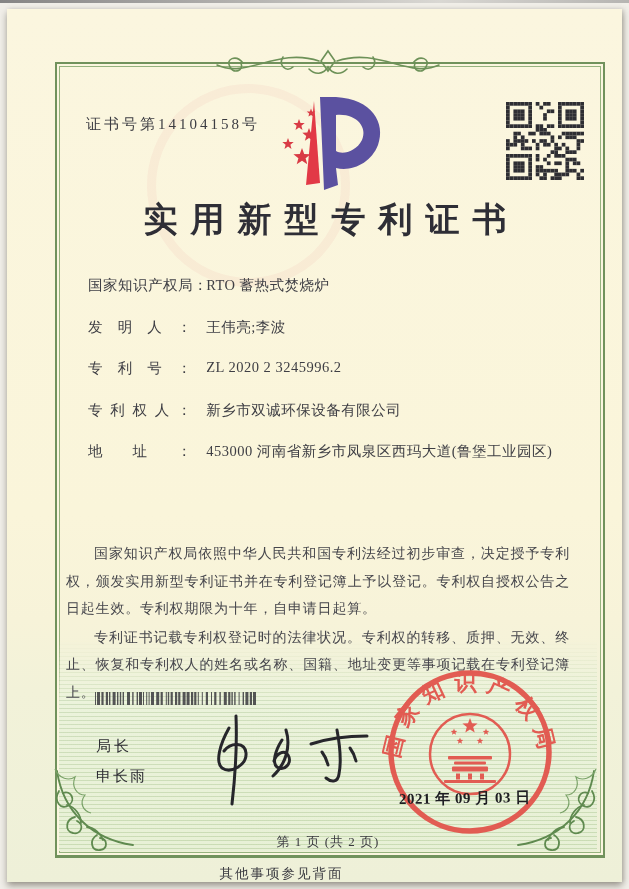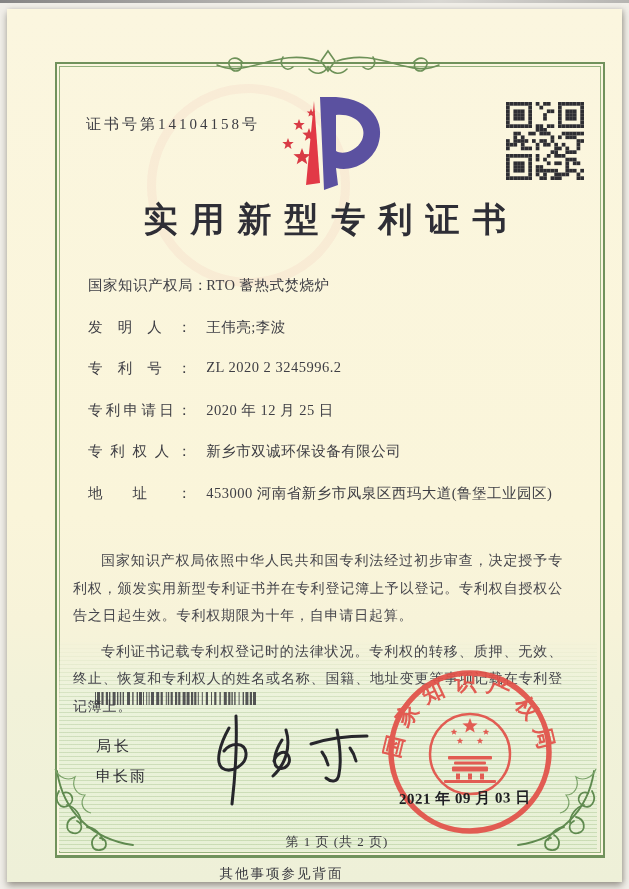--- a/index.html
+++ b/index.html
@@ -39,32 +39,32 @@
     position:absolute;left:45px;top:188px;width:546px;text-align:center;
     font-size:34px;font-weight:600;letter-spacing:13px;color:#2e2e36;text-indent:13px;
   }
   .fields{position:absolute;left:81px;top:267px;width:475px;}
   .frow{margin-bottom:22.6px;white-space:nowrap;font-size:14.5px;color:#3e3e44;letter-spacing:.5px;}
   .f-label{display:inline-block;width:104px;text-align:justify;text-align-last:justify;vertical-align:top;}
   .f-value{margin-left:10px;}
   .grant-right{position:absolute;left:264px;top:0;}
   .paras{position:absolute;left:58px;top:530px;width:506px;font-size:14px;line-height:27.5px;
     color:#46464c;text-align:justify;letter-spacing:.8px;}
-  .paras p{margin:8px;text-indent:2em;}
+  .paras p{margin:1px;text-indent:2em;}
   .barcode{position:absolute;left:88px;top:683px;width:162px;height:13px;opacity:.85;}
   .signer-role{position:absolute;left:89px;top:728px;font-size:15px;letter-spacing:3px;color:#2c2c32;
     font-family:"Liberation Sans","DejaVu Sans",sans-serif;}
   .signer-name{position:absolute;left:89px;top:758px;font-size:15px;letter-spacing:2px;color:#2c2c32;
     font-family:"Liberation Sans","DejaVu Sans",sans-serif;}
   .signature{position:absolute;left:178px;top:699px;width:195px;height:105px;}
   .seal{position:absolute;left:375px;top:655px;width:176px;height:176px;}
   .seal-date{position:absolute;left:392px;top:780px;width:140px;font-size:15px;font-weight:700;
     color:#1d1d22;letter-spacing:.5px;white-space:nowrap;transform:rotate(-.8deg);}
   .page-info{position:absolute;left:48px;top:824px;width:546px;text-align:center;
-    font-size:13px;color:#3b3b40;letter-spacing:1px;padding-left:9px;}
+    font-size:13px;color:#3b3b40;letter-spacing:1px;}
   .back-note{position:absolute;left:0;top:856px;width:549px;text-align:center;
     font-size:13.5px;color:#3a3a40;letter-spacing:2px;}
   .ornament-top{position:absolute;left:206px;top:36px;width:230px;height:40px;}
   .flourish{position:absolute;width:90px;height:88px;}
   .flourish.bl{left:42px;top:756px;}
   .flourish.br{left:505px;top:756px;transform:scaleX(-1);}
 </style>
 </head>
 <body>
 
@@ -353,24 +353,20 @@
       </div>
       <div class="frow">
         <span class="f-label">发明人：</span>
         <span class="f-value">王伟亮;李波</span>
       </div>
       <div class="frow">
         <span class="f-label">专利号：</span>
         <span class="f-value">ZL 2020 2 3245996.2</span>
       </div>
       <div class="frow">
-        <span class="f-label">专利申请日：</span>
-        <span class="f-value">2020 年 12 月 25 日</span>
-      </div>
-      <div class="frow">
         <span class="f-label">专利权人：</span>
         <span class="f-value">新乡市双诚环保设备有限公司</span>
       </div>
       <div class="frow">
         <span class="f-label">地址：</span>
         <span class="f-value">453000 河南省新乡市凤泉区西玛大道(鲁堡工业园区)</span>
       </div>
     </div>
 
     <div class="paras">

